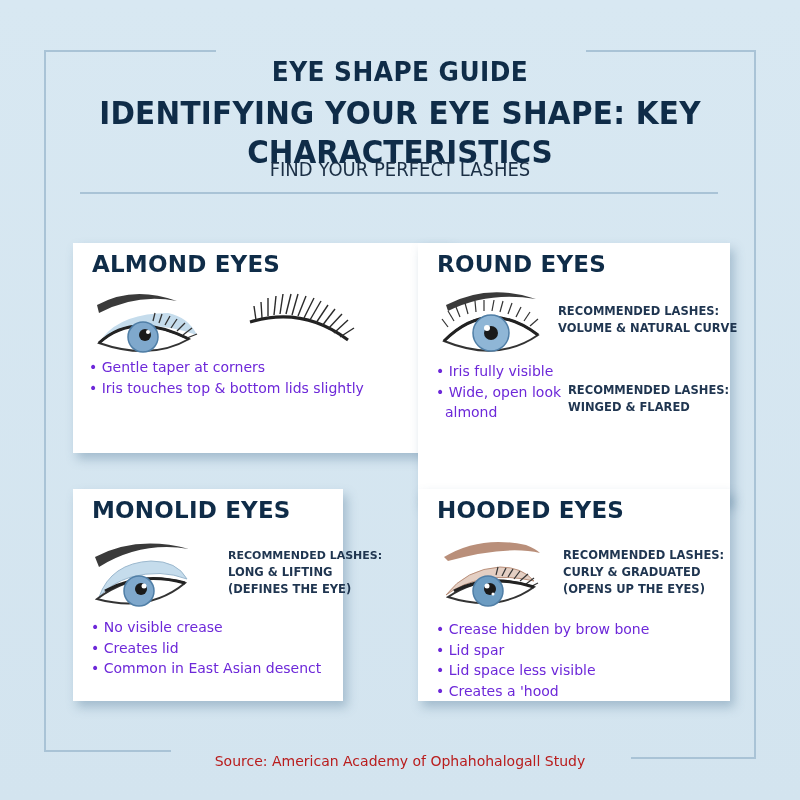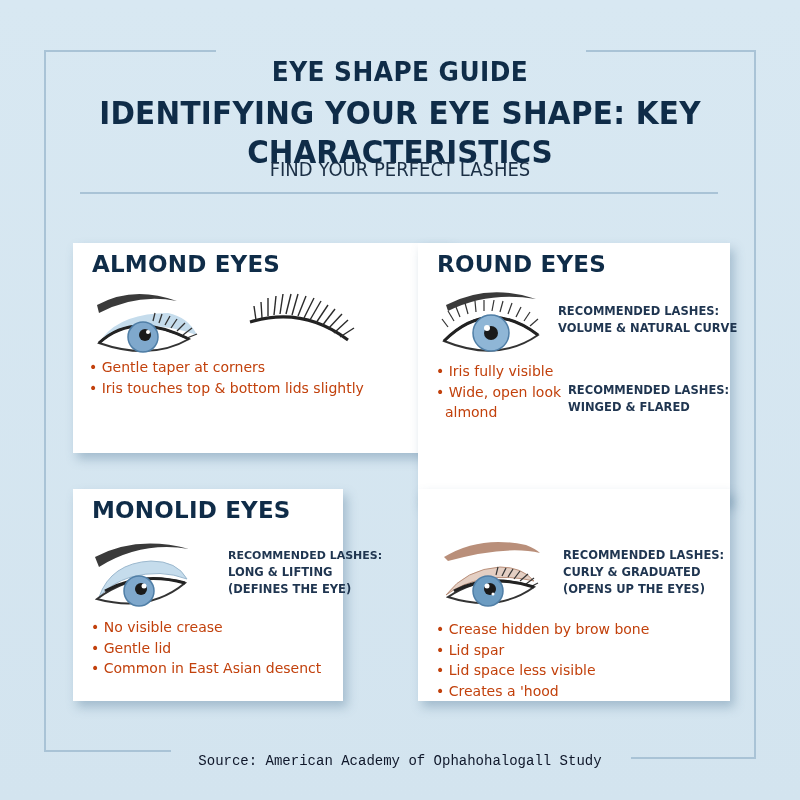--- a/index.html
+++ b/index.html
@@ -22,27 +22,27 @@
   .card {
     position:absolute; background:#ffffff;
     box-shadow: 4px 6px 10px rgba(70,110,140,0.35);
   }
   .card h2 {
     position:absolute; left:19px; top:8px; margin:0;
     font-family:"DejaVu Sans", sans-serif; font-weight:bold; font-size:23px; color:#0f2c48;
     letter-spacing:0.2px;
   }
   .card ul { position:absolute; margin:0; padding:0; list-style:none; }
-  .card li { font-size:14px; line-height:20.5px; color:#c2410c; white-space:nowrap; }
+  .card li { font-size:14px; line-height:20.5px; color:#6d28d9; white-space:nowrap; }
   .card li::before { content:"• "; }
   .rec { position:absolute; text-align:left; font-size:11.5px; font-weight:bold;
          line-height:17px; color:#1f3550; white-space:nowrap; }
   .rec div { display:block; }
   .source { position:absolute; top:753px; left:0; width:800px; text-align:center;
-            font-size:14px; color:#0f172a;font-family:Liberation Mono, monospace; }
+            font-size:14px; color:#b91c1c; }
   svg { position:absolute; overflow:visible; }
 </style>
 </head>
 <body>
 
 <div class="frame-line" style="left:44px;top:50px;width:172px;height:2px;"></div>
 <div class="frame-line" style="left:586px;top:50px;width:170px;height:2px;"></div>
 <div class="frame-line" style="left:44px;top:50px;width:2px;height:702px;"></div>
 <div class="frame-line" style="left:754px;top:50px;width:2px;height:709px;"></div>
 <div class="frame-line" style="left:44px;top:750px;width:127px;height:2px;"></div>
@@ -150,26 +150,27 @@
     <circle cx="50" cy="56" r="6" fill="#1a1a1a"></circle>
     <circle cx="53" cy="53" r="2.5" fill="#fff"></circle>
   </svg>
   <div class="rec" style="left:155px;top:58px;width:150px;">
     <div style="font-size:11px;">RECOMMENDED LASHES:</div>
     <div>LONG &amp; LIFTING</div>
     <div>(DEFINES THE EYE)</div>
   </div>
   <ul style="left:18px;top:128px;">
     <li>No visible crease</li>
-    <li>Gentle lid</li>
+    <li>Creates lid</li>
     <li>Common in East Asian desenct</li>
   </ul>
 </div>
 
 <div class="card" style="left:418px;top:489px;width:312px;height:212px;">
+  <h2>HOODED EYES</h2>
   <svg width="110" height="75" style="left:22px;top:42px;" viewBox="0 0 110 75">
     <path d="M4 26 Q40 4 86 14 Q96 18 100 22 Q66 14 8 30 Z" fill="#b98f7a"></path>
     <path d="M6 64 Q26 38 60 36 Q82 36 94 50 Q70 44 44 48 Q22 52 6 64 Z" fill="#e4cfc3" stroke="#b98f7a" stroke-width="1"></path>
     <g stroke="#333" stroke-width="1.2">
       <line x1="56" y1="44" x2="58" y2="36"></line>
         <line x1="62" y1="45" x2="66" y2="37"></line>
       <line x1="68" y1="46" x2="73" y2="38"></line>
         <line x1="74" y1="48" x2="80" y2="40"></line>
       <line x1="80" y1="50" x2="88" y2="43"></line>
         <line x1="86" y1="53" x2="94" y2="47"></line>

